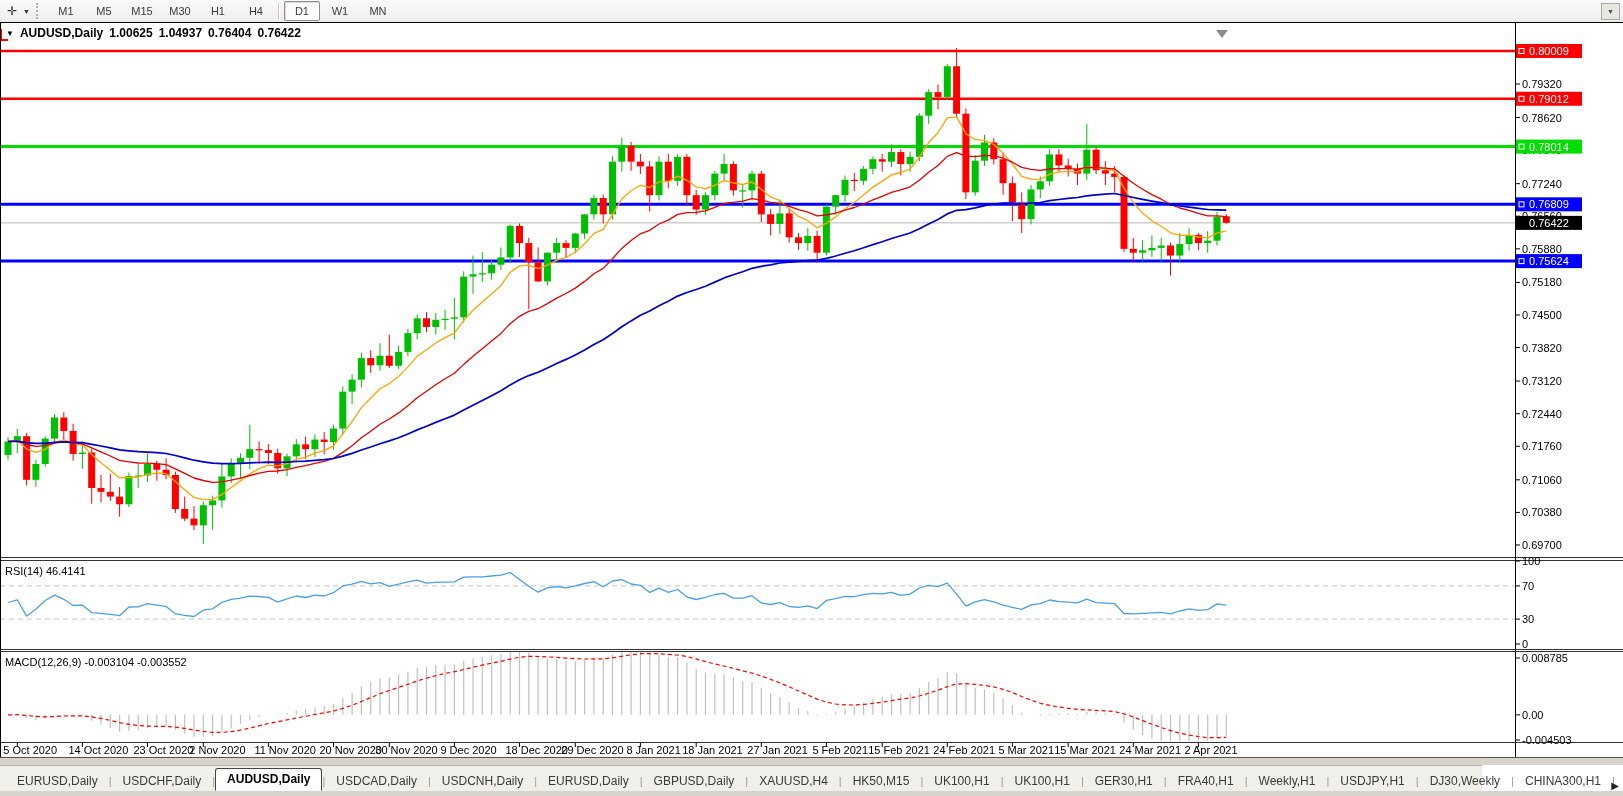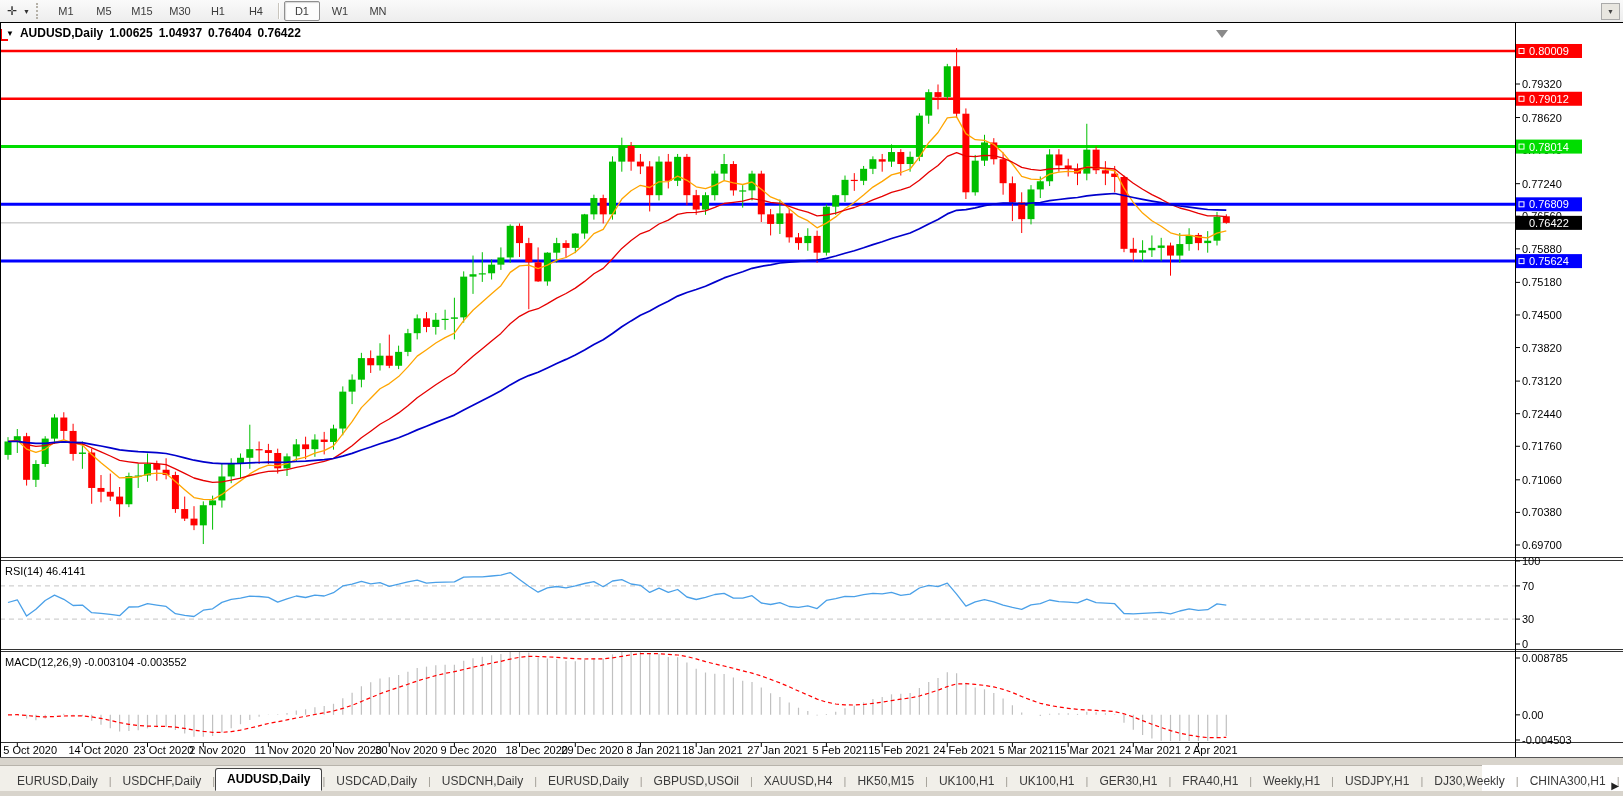--- a/index.html
+++ b/index.html
@@ -626,21 +626,21 @@
     <span class="tab">USDCHF,Daily</span>
     <span class="tab-sep">|</span>
     <span class="tab active">AUDUSD,Daily</span>
     <span class="tab-sep">|</span>
     <span class="tab">USDCAD,Daily</span>
     <span class="tab-sep">|</span>
     <span class="tab">USDCNH,Daily</span>
     <span class="tab-sep">|</span>
     <span class="tab">EURUSD,Daily</span>
     <span class="tab-sep">|</span>
-    <span class="tab">GBPUSD,USOil</span>
+    <span class="tab">GBPUSD,Daily</span>
     <span class="tab-sep">|</span>
     <span class="tab">XAUUSD,H4</span>
     <span class="tab-sep">|</span>
     <span class="tab">HK50,M15</span>
     <span class="tab-sep">|</span>
     <span class="tab">UK100,H1</span>
     <span class="tab-sep">|</span>
     <span class="tab">UK100,H1</span>
     <span class="tab-sep">|</span>
     <span class="tab">GER30,H1</span>

